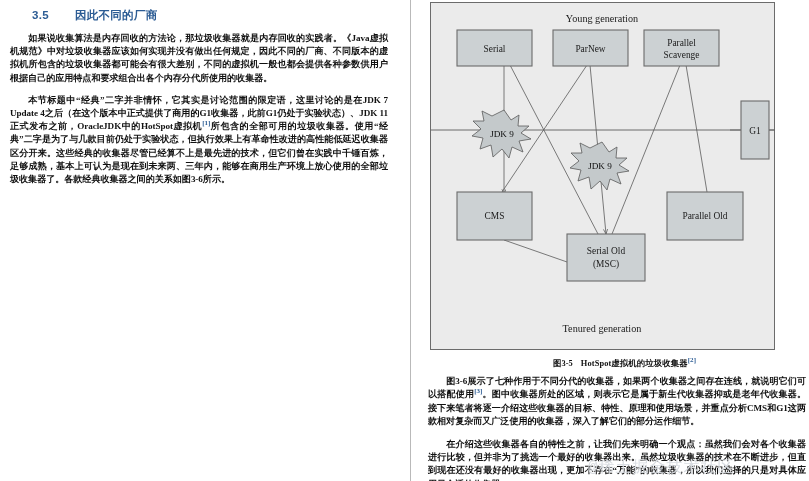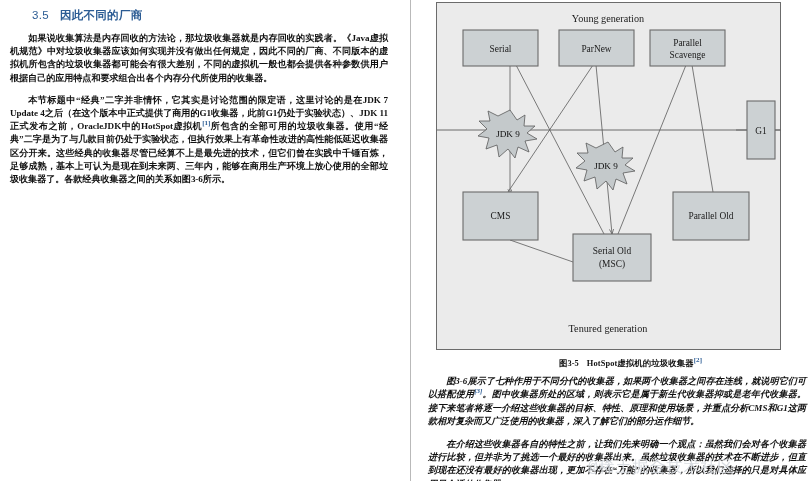--- a/index.html
+++ b/index.html
@@ -41,22 +41,22 @@
   }
   .section-heading {
     font-family: "Liberation Sans", "DejaVu Sans", sans-serif;
     font-size: 11.5px;
     font-weight: bold;
     color: #2c5c94;
     letter-spacing: 0.3px;
     margin: 2px 0 9px 22px;
   }
   .section-heading .num {
-    margin-right: 11px;
-    font-weight: normal;
+    margin-right: 26px;
+    font-weight: bold;
   }
   .para {
     font-size: 9.1px;
     line-height: 13.2px;
     text-align: justify;
     text-justify: inter-ideograph;
     margin: 0 0 9px 0;
     text-indent: 2em;
     font-weight: bold;
     color: #111;
@@ -73,21 +73,21 @@
     position: absolute;
     left: 420px;
     top: 0;
     width: 389px;
     height: 481px;
     box-sizing: border-box;
   }
   
   .figure-wrap {
     position: absolute;
-    left: 16px;
+    left: 10px;
     top: 2px;
     width: 345px;
     height: 436px;
   }
   .fig-box {
     position: absolute;
     left: 0;
     top: 0;
     width: 345px;
     height: 348px;
@@ -118,21 +118,20 @@
   .right-paras {
     position: absolute;
     left: 8px;
     top: 375px;
     width: 378px;
   }
   .right-paras .para {
     font-size: 9.1px;
     line-height: 13.4px;
     margin-bottom: 9px;
-    font-style: italic;
   }
   
   .watermark {
     position: absolute;
     left: 588px;
     top: 457px;
     font-family: Liberation Mono, monospace;
     font-size: 16px;
     color: #d9dde2;
     letter-spacing: 1px;

